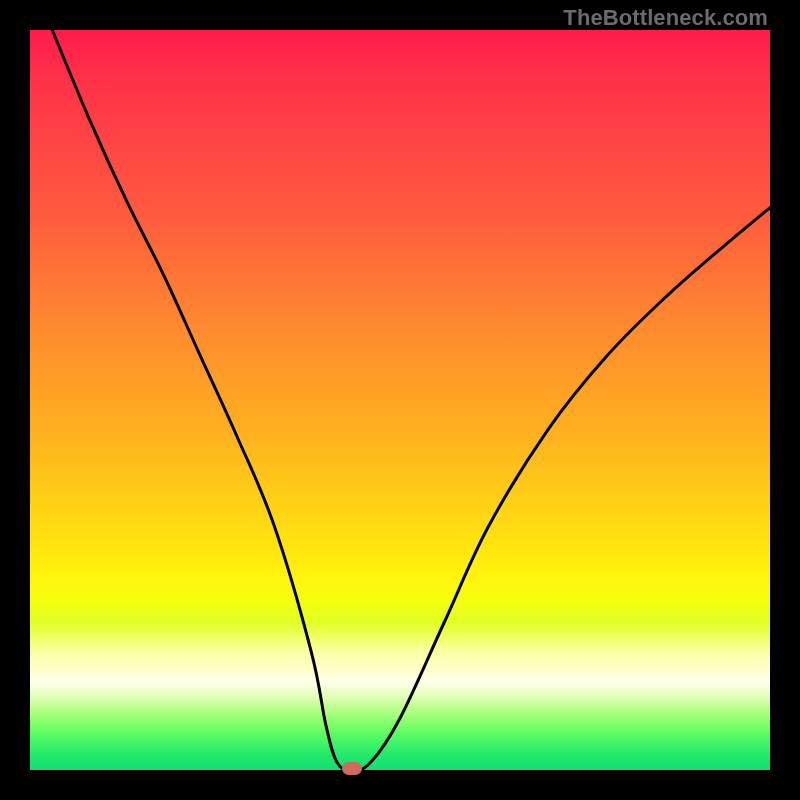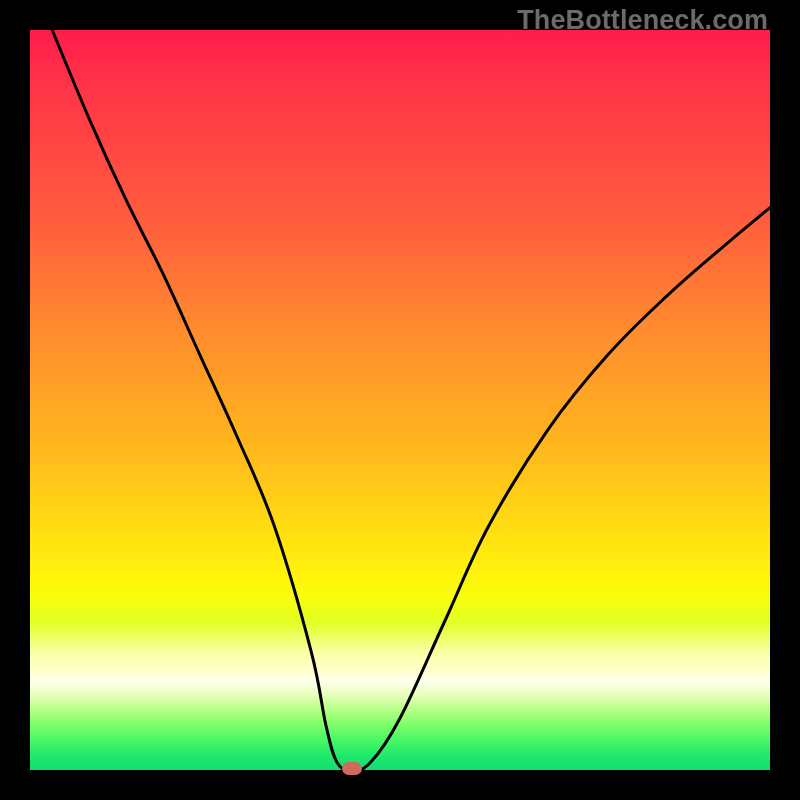--- a/index.html
+++ b/index.html
@@ -45,21 +45,21 @@
       #47f765 96%,
       #21e96c 98%,
       #12df71 100%
     );
   }
   .watermark {
     position: absolute;
     top: 5px;
     right: 32px;
     color: #6b6b6b;
-    font-size: 27px;
+    font-size: 22px;
     font-weight: 600;
     letter-spacing: 0.1px;
   }
   svg.curve {
     position: absolute;
     top: 0;
     left: 0;
     width: 740px;
     height: 740px;
   }

